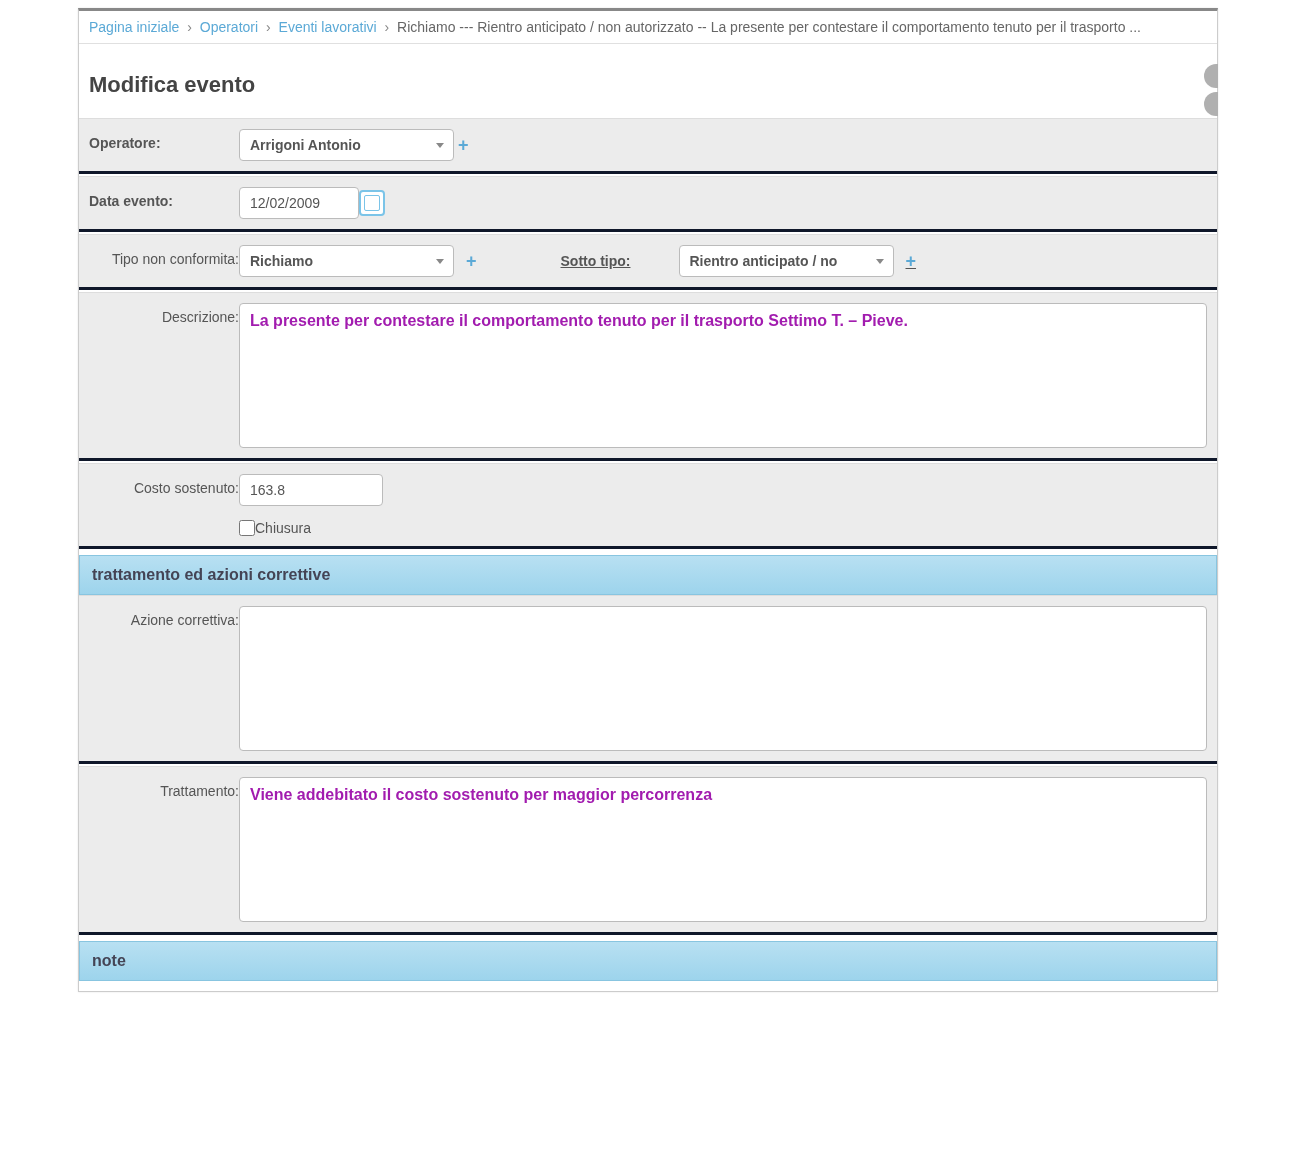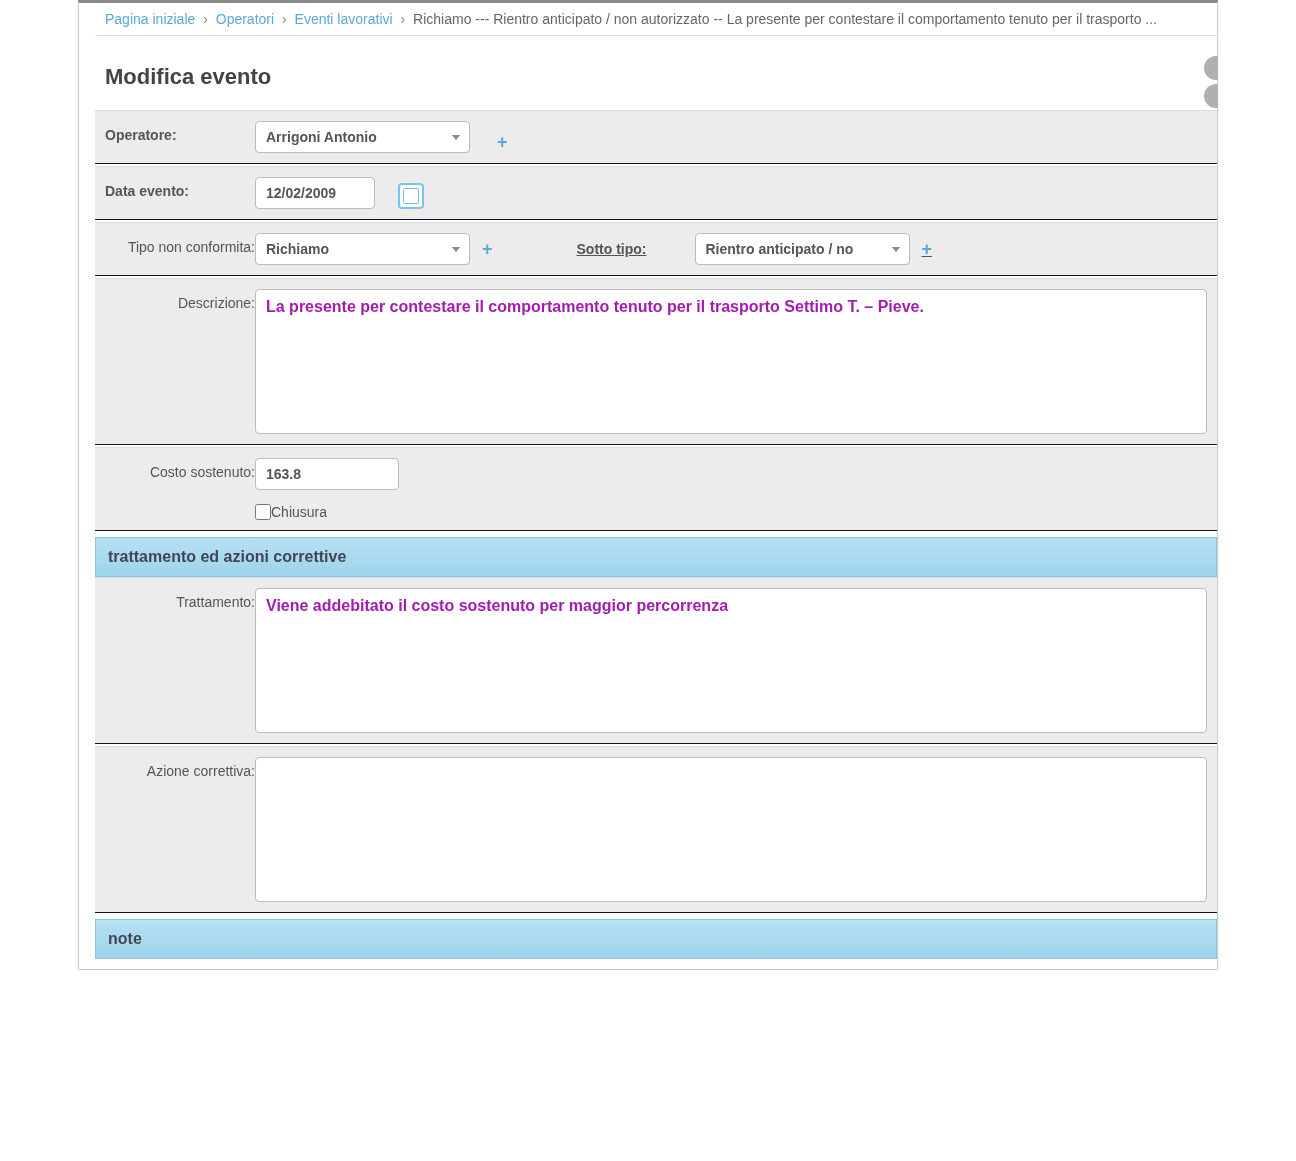--- a/index.html
+++ b/index.html
@@ -5,27 +5,26 @@
     * { box-sizing: border-box; margin: 0; padding: 0; }
     body {
       font-family: Arial, Helvetica, sans-serif;
       font-size: 14px;
       background: #fff;
       color: #555;
       padding: 0;
     }
     .container {
       width: 1140px;
-      margin: 0 auto;
+      margin: 8px auto;
       border: 1px solid #ccc;
       border-top: 3px solid #888;
       background: #fff;
       padding-bottom: 10px;
       box-shadow: 0 0 2px rgba(0,0,0,0.1);
-      padding-left: 16px;
     }
     .breadcrumb {
       padding: 8px 10px;
       border-bottom: 1px solid #e0e0e0;
       font-size: 14px;
       color: #666;
       white-space: nowrap;
       overflow: hidden;
       text-overflow: ellipsis;
     }
@@ -52,39 +51,39 @@
       height: 24px;
       background: #b0b0b0;
       border-radius: 12px 0 0 12px;
       margin-bottom: 4px;
     }
     .form-row {
       display: flex;
       align-items: flex-start;
       background: #ececec;
       border-top: 1px solid #ddd;
-      border-bottom: 1px solid #0f172a;
+      border-bottom: 3px solid #0f172a;
       padding: 10px 10px;
       margin-bottom: 2px;
     }
     .form-row.tall { align-items: flex-start; }
     .label-col {
       width: 150px;
       flex-shrink: 0;
       font-size: 14px;
       color: #555;
       padding-top: 6px;
       font-weight: bold;
     }
     .label-col.normal { font-weight: normal; text-align: right; }
     .input-col {
       flex: 1;
       display: flex;
-      align-items: flex-end;
-      gap: 23px;
+      align-items: center;
+      gap: 0;
     }
     .select-wrap, .input-wrap {
       position: relative;
       display: inline-block;
     }
     select {
       appearance: none;
       -webkit-appearance: none;
       background: #fff;
       border: 1px solid #bbb;
@@ -107,21 +106,21 @@
       border-right: 4px solid transparent;
       border-top: 5px solid #888;
       pointer-events: none;
     }
     input[type="text"] {
       background: #fff;
       border: 1px solid #bbb;
       border-radius: 4px;
       padding: 6px 10px;
       font-size: 14px;
-      font-weight: bold;
+      font-weight: normal;
       color: #555;
       height: 32px;
     }
     .date-input { width: 120px; }
     .cost-input { width: 144px; }
     textarea {
       background: #fff;
       border: 1px solid #bbb;
       border-radius: 4px;
       padding: 8px 10px;
@@ -274,28 +273,28 @@
       <div class="checkbox-row">
         <input type="checkbox" style="">
         <span>Chiusura</span>
       </div>
     </div>
   </div>
 
   <div class="section-header">trattamento ed azioni correttive</div>
 
   <div class="form-row tall">
+    <div class="label-col normal">Azione correttiva:</div>
+    <div class="input-col">
+      <textarea style=""></textarea>
+    </div>
+  </div>
+
+  <div class="form-row tall">
     <div class="label-col normal">Trattamento:</div>
     <div class="input-col">
       <textarea style="">Viene addebitato il costo sostenuto per maggior percorrenza</textarea>
     </div>
   </div>
 
-  <div class="form-row tall">
-    <div class="label-col normal">Azione correttiva:</div>
-    <div class="input-col">
-      <textarea style=""></textarea>
-    </div>
-  </div>
-
   <div class="section-header">note</div>
 
 </div>
 
 </body></html>

